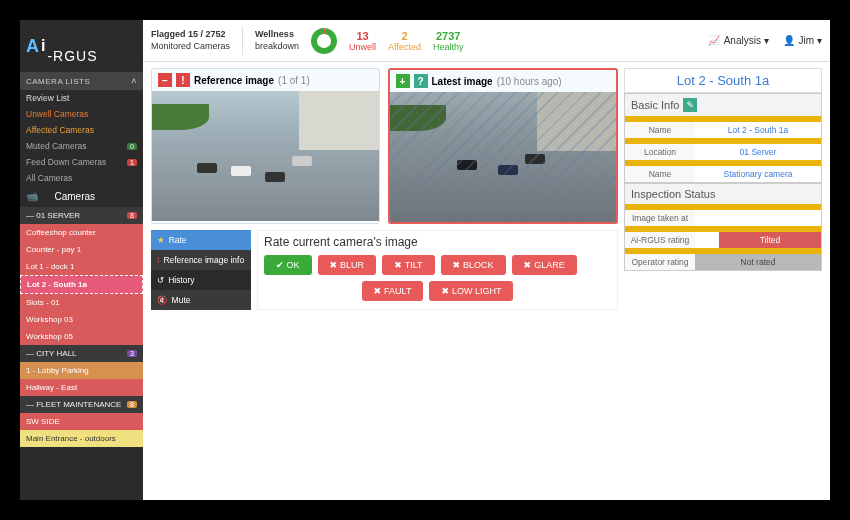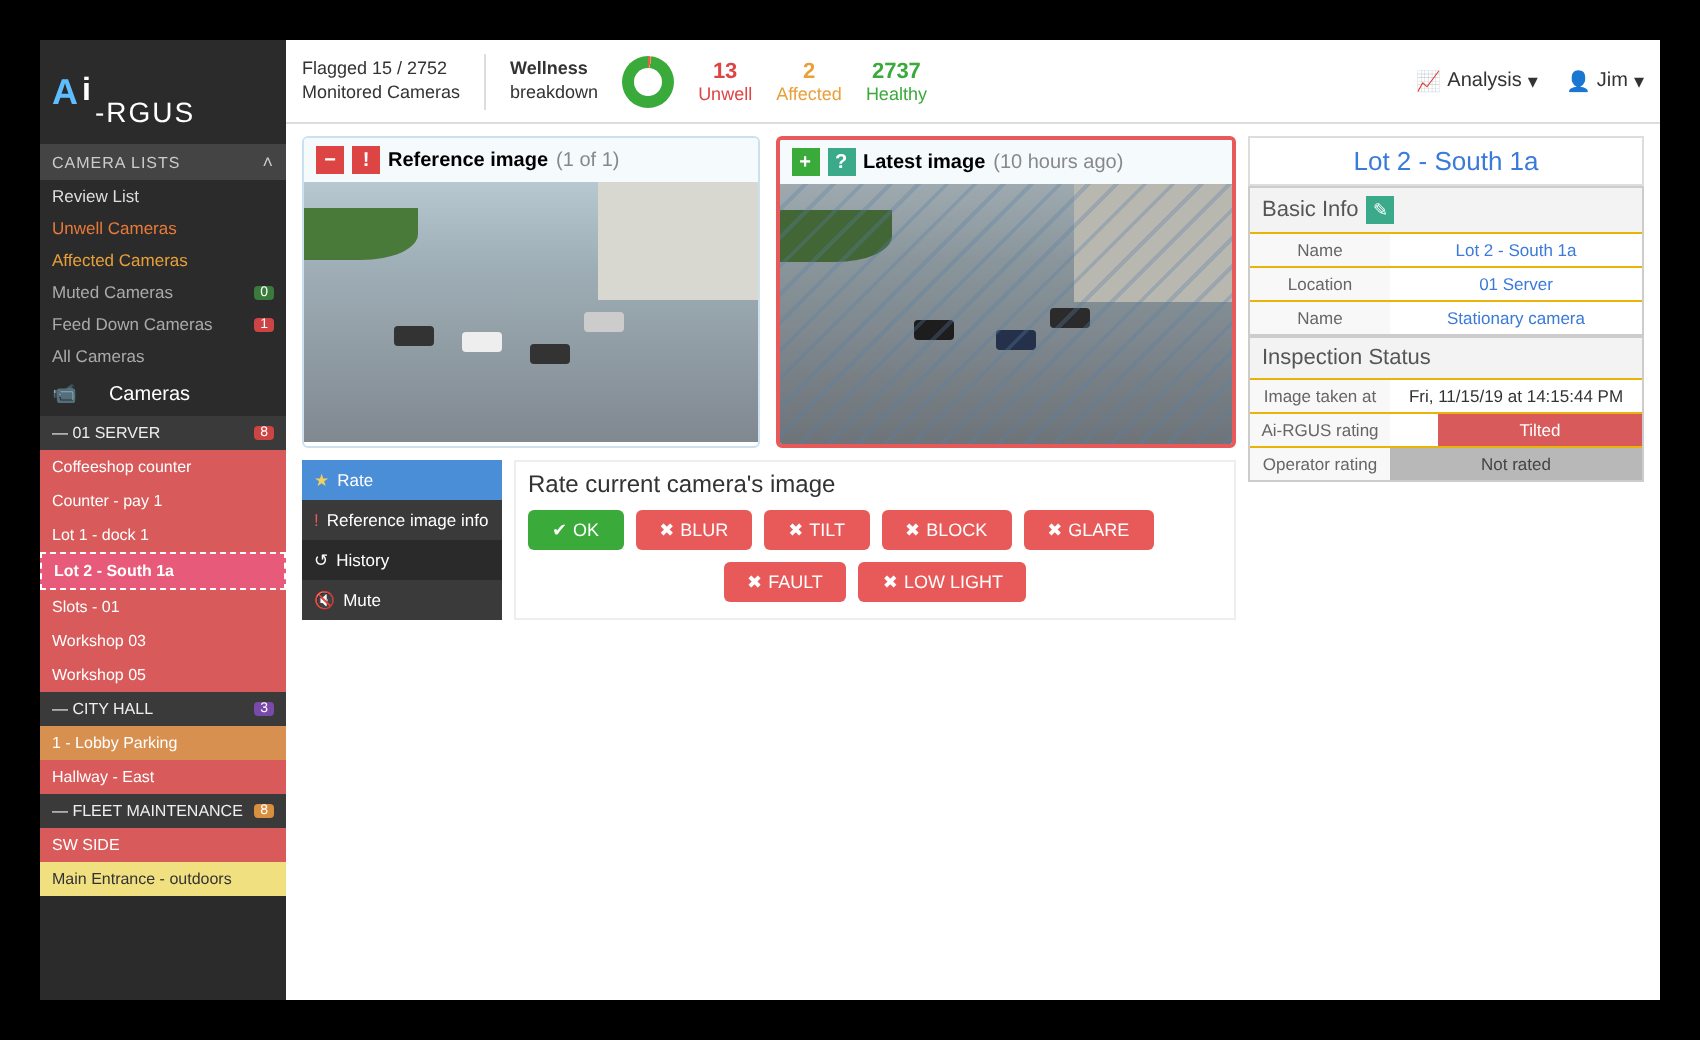--- a/index.html
+++ b/index.html
@@ -71,21 +71,21 @@
 .rate-btns { display: flex; flex-wrap: wrap; gap: 6px; }
 .rate-btn { padding: 5px 12px; border: none; border-radius: 3px; color: #fff; font-size: 9px; cursor: pointer; display: flex; align-items: center; gap: 3px; }
 .rate-ok { background: #3aaa3a; }
 .rate-bad { background: #e85a5a; }
 .rate-row2 { display: flex; gap: 6px; margin-top: 6px; justify-content: center; }
 .right-col { width: 198px; }
 .cam-title { color: #3a7ad8; font-size: 13px; text-align: center; padding: 4px; border: 1px solid #ddd; }
 .info-sec { border: 1px solid #ccc; margin-top: 0; }
 .info-head { background: #f3f3f3; padding: 4px 6px; font-size: 11px; color: #555; display: flex; align-items: center; gap: 4px; }
 .edit-btn { background: #3aaa8a; color: #fff; width: 14px; height: 14px; display: flex; align-items: center; justify-content: center; font-size: 9px; cursor: pointer; }
-.info-row { display: flex; border-top: 1px solid #eab308; font-size: 8.5px; }
+.info-row { display: flex; border-top: 6px solid #eab308; font-size: 8.5px; }
 .info-k { width: 70px; padding: 3px 5px; background: #f8f8f8; color: #666; text-align: center; }
 .info-v { flex: 1; padding: 3px 5px; color: #3a7ad8; text-align: center; }
 .info-v.tilt { background: #d85a5a; color: #fff; margin-left: 24px; }
 .info-v.notrated { background: #b8b8b8; color: #444; }
 .chev { font-size: 9px; }
 </style>
 </head>
 <body>
 
 <div class="frame">
@@ -138,21 +138,21 @@
           <span class="badge orange">8</span>
         </div>
         <div class="cam-item cam-red">SW SIDE</div>
         <div class="cam-item cam-yellow">Main Entrance - outdoors</div>
       </div>
   </div>
 
   <div class="main">
     <div class="topbar">
       <div class="stat-box">
-        <span style="font-weight:normal">Flagged 15 / 2752</span>
+        <span style="font-weight:bold">Flagged 15 / 2752</span>
         <span>Monitored Cameras</span>
       </div>
       <div style="width:1px;height:28px;background:#ddd"></div>
       <div class="stat-box">
         <span style="font-weight:bold">Wellness</span>
         <span>breakdown</span>
       </div>
       <div class="donut"></div>
       <div class="wellness-nums">
         <div class="wn-col">
@@ -296,21 +296,20 @@
             </div>
           <div class="info-row">
               <div class="info-k">Name</div>
               <div class="info-v">Stationary camera</div>
             </div>
         </div>
         <div class="info-sec">
           <div class="info-head">Inspection Status</div>
           <div class="info-row">
               <div class="info-k">Image taken at</div>
-              <div class="info-v" style="color:#333">Fri, 11/15/19 at 14:15:44 PM</div>
             </div>
           <div class="info-row">
               <div class="info-k">Ai-RGUS rating</div>
               <div class="info-v tilt">Tilted</div>
             </div>
           <div class="info-row">
               <div class="info-k">Operator rating</div>
               <div class="info-v notrated">Not rated</div>
             </div>
         </div>

